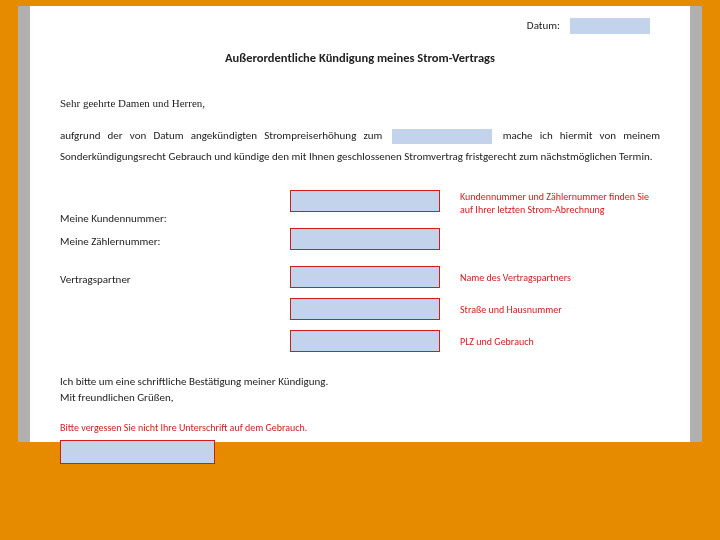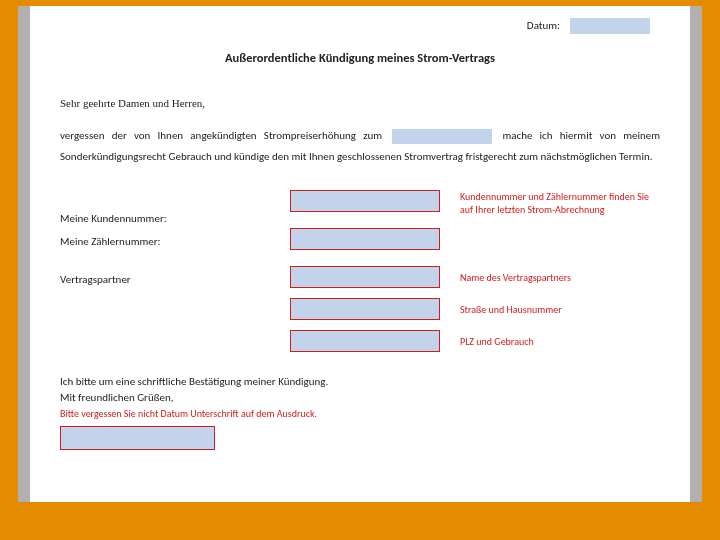--- a/index.html
+++ b/index.html
@@ -6,21 +6,21 @@
     body {
       width: 720px;
       height: 540px;
       background: #e68a00;
       font-family: 'Segoe UI', Calibri, Arial, sans-serif;
       overflow: hidden;
     }
     .page {
       background: #fff;
       margin: 6px 30px;
-      height: 496px;
+      height: 436px;
       position: relative;
       padding: 12px 30px 0 30px;
       color: #222;
       font-size: 11px;
       line-height: 1.5;
     }
     .page::before,
     .page::after {
       content: '';
       position: absolute;
@@ -86,21 +86,21 @@
     }
     .hint {
       position: absolute;
       left: 400px;
       color: #d11c1c;
       font-size: 10px;
       line-height: 1.3;
       max-width: 200px;
     }
     .confirm { }
-    .closing { }
+    .closing { margin-bottom: 14px; }
     .sig-hint {
       color: #d11c1c;
       font-size: 10px;
       line-height: 1.3;
       margin-bottom: 6px;
     }
     .sig-field {
       width: 155px;
       height: 24px;
       background: #c3d3ec;
@@ -115,21 +115,21 @@
   <div class="date-row">
     <span class="label">Datum:</span>
     <span class="date-field"></span>
   </div>
 
   <div class="title">Außerordentliche Kündigung meines Strom-Vertrags</div>
 
   <div class="salutation">Sehr geehrte Damen und Herren,</div>
 
   <div class="para">
-    <span>vergessen der von Ihnen angekündigten Strompreiserhöhung zum </span><span class="inline-field"></span><span> mache ich hiermit von meinem Sonderkündigungsrecht Gebrauch und kündige den mit Ihnen geschlossenen Stromvertrag fristgerecht zum nächstmöglichen Termin.</span>
+    <span>aufgrund der von Datum angekündigten Strompreiserhöhung zum </span><span class="inline-field"></span><span> mache ich hiermit von meinem Sonderkündigungsrecht Gebrauch und kündige den mit Ihnen geschlossenen Stromvertrag fristgerecht zum nächstmöglichen Termin.</span>
   </div>
 
   <div class="form-area">
     <div class="label-col" style="top:21px">Meine Kundennummer:</div>
     <div class="field" style="top:0px"></div>
     <div class="hint" style="top:0px">Kundennummer und Zählernummer finden Sie auf Ihrer letzten Strom-Abrechnung</div>
 
     <div class="label-col" style="top:44px">Meine Zählernummer:</div>
     <div class="field" style="top:38px"></div>
 
@@ -141,16 +141,16 @@
     <div class="hint" style="top:113px">Straße und Hausnummer</div>
 
     <div class="field" style="top:140px"></div>
     <div class="hint" style="top:145px">PLZ und Gebrauch</div>
   </div>
 
   <div class="confirm">Ich bitte um eine schriftliche Bestätigung meiner Kündigung.</div>
 
   <div class="closing">Mit freundlichen Grüßen,</div>
 
-  <div class="sig-hint">Bitte vergessen Sie nicht Datum Unterschrift auf dem Ausdruck.</div>
+  <div class="sig-hint">Bitte vergessen Sie nicht Ihre Unterschrift auf dem Gebrauch.</div>
   <div class="sig-field"></div>
 
 </div>
 
 </body></html>

